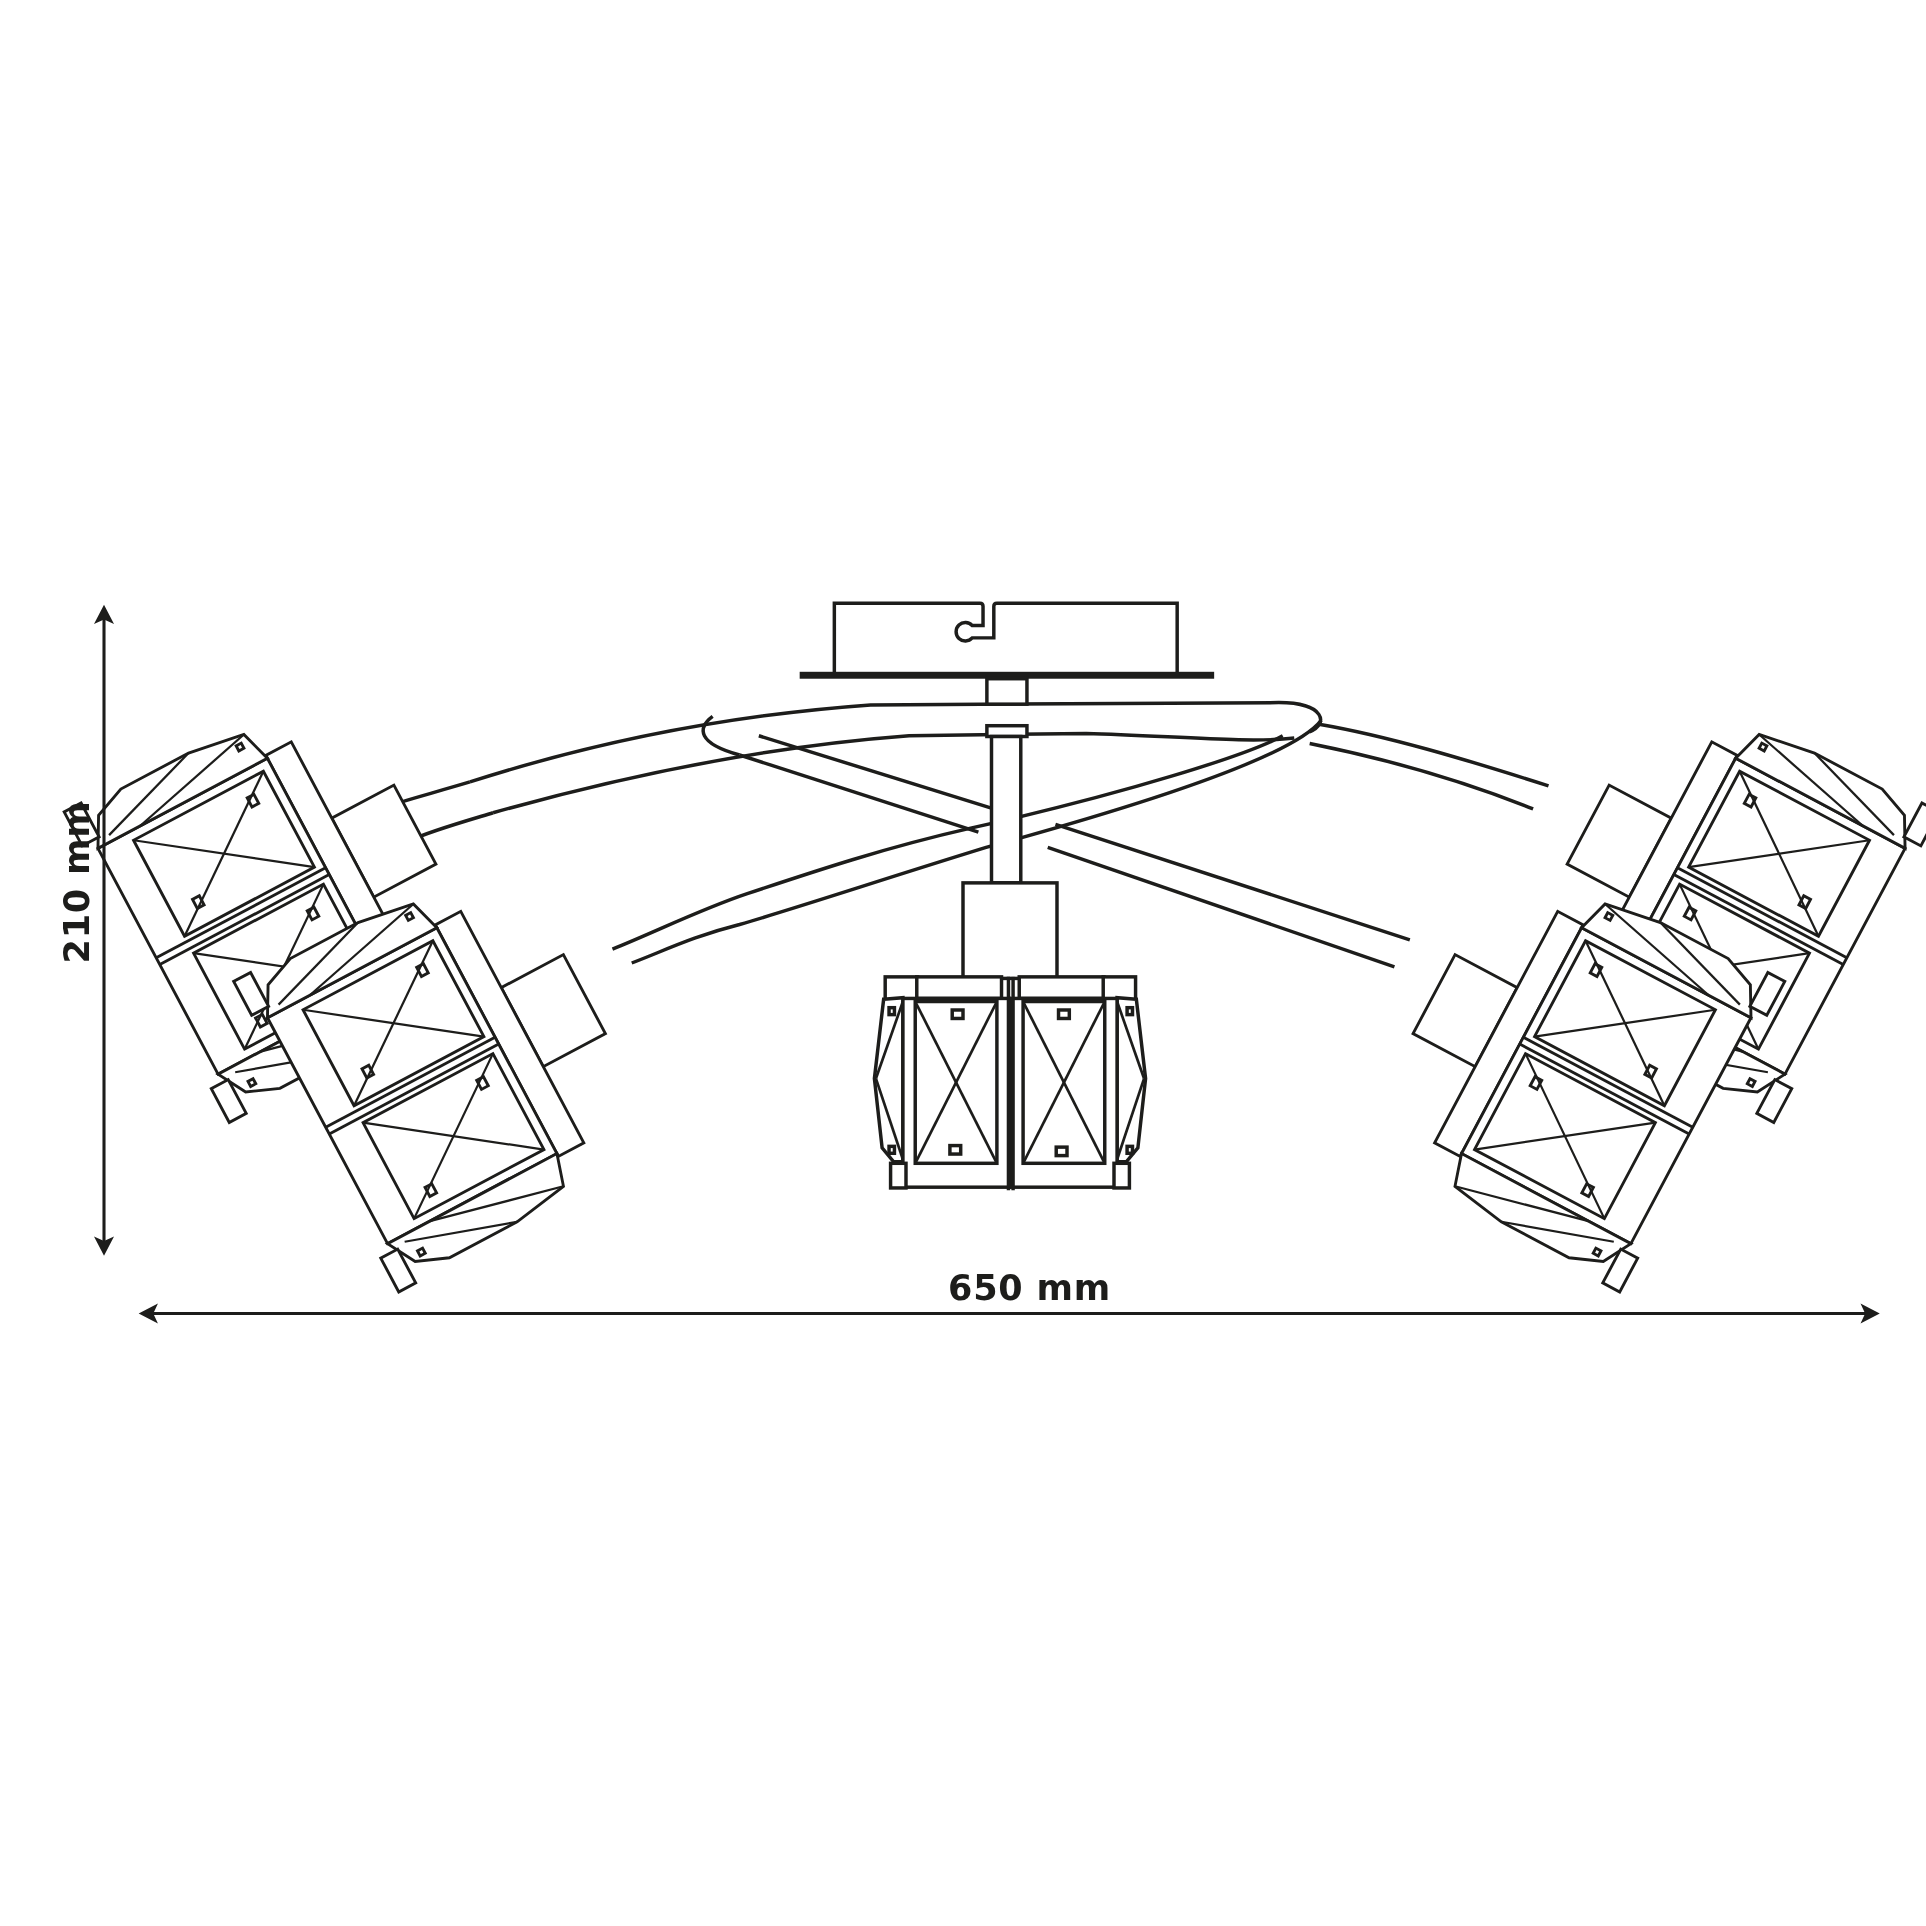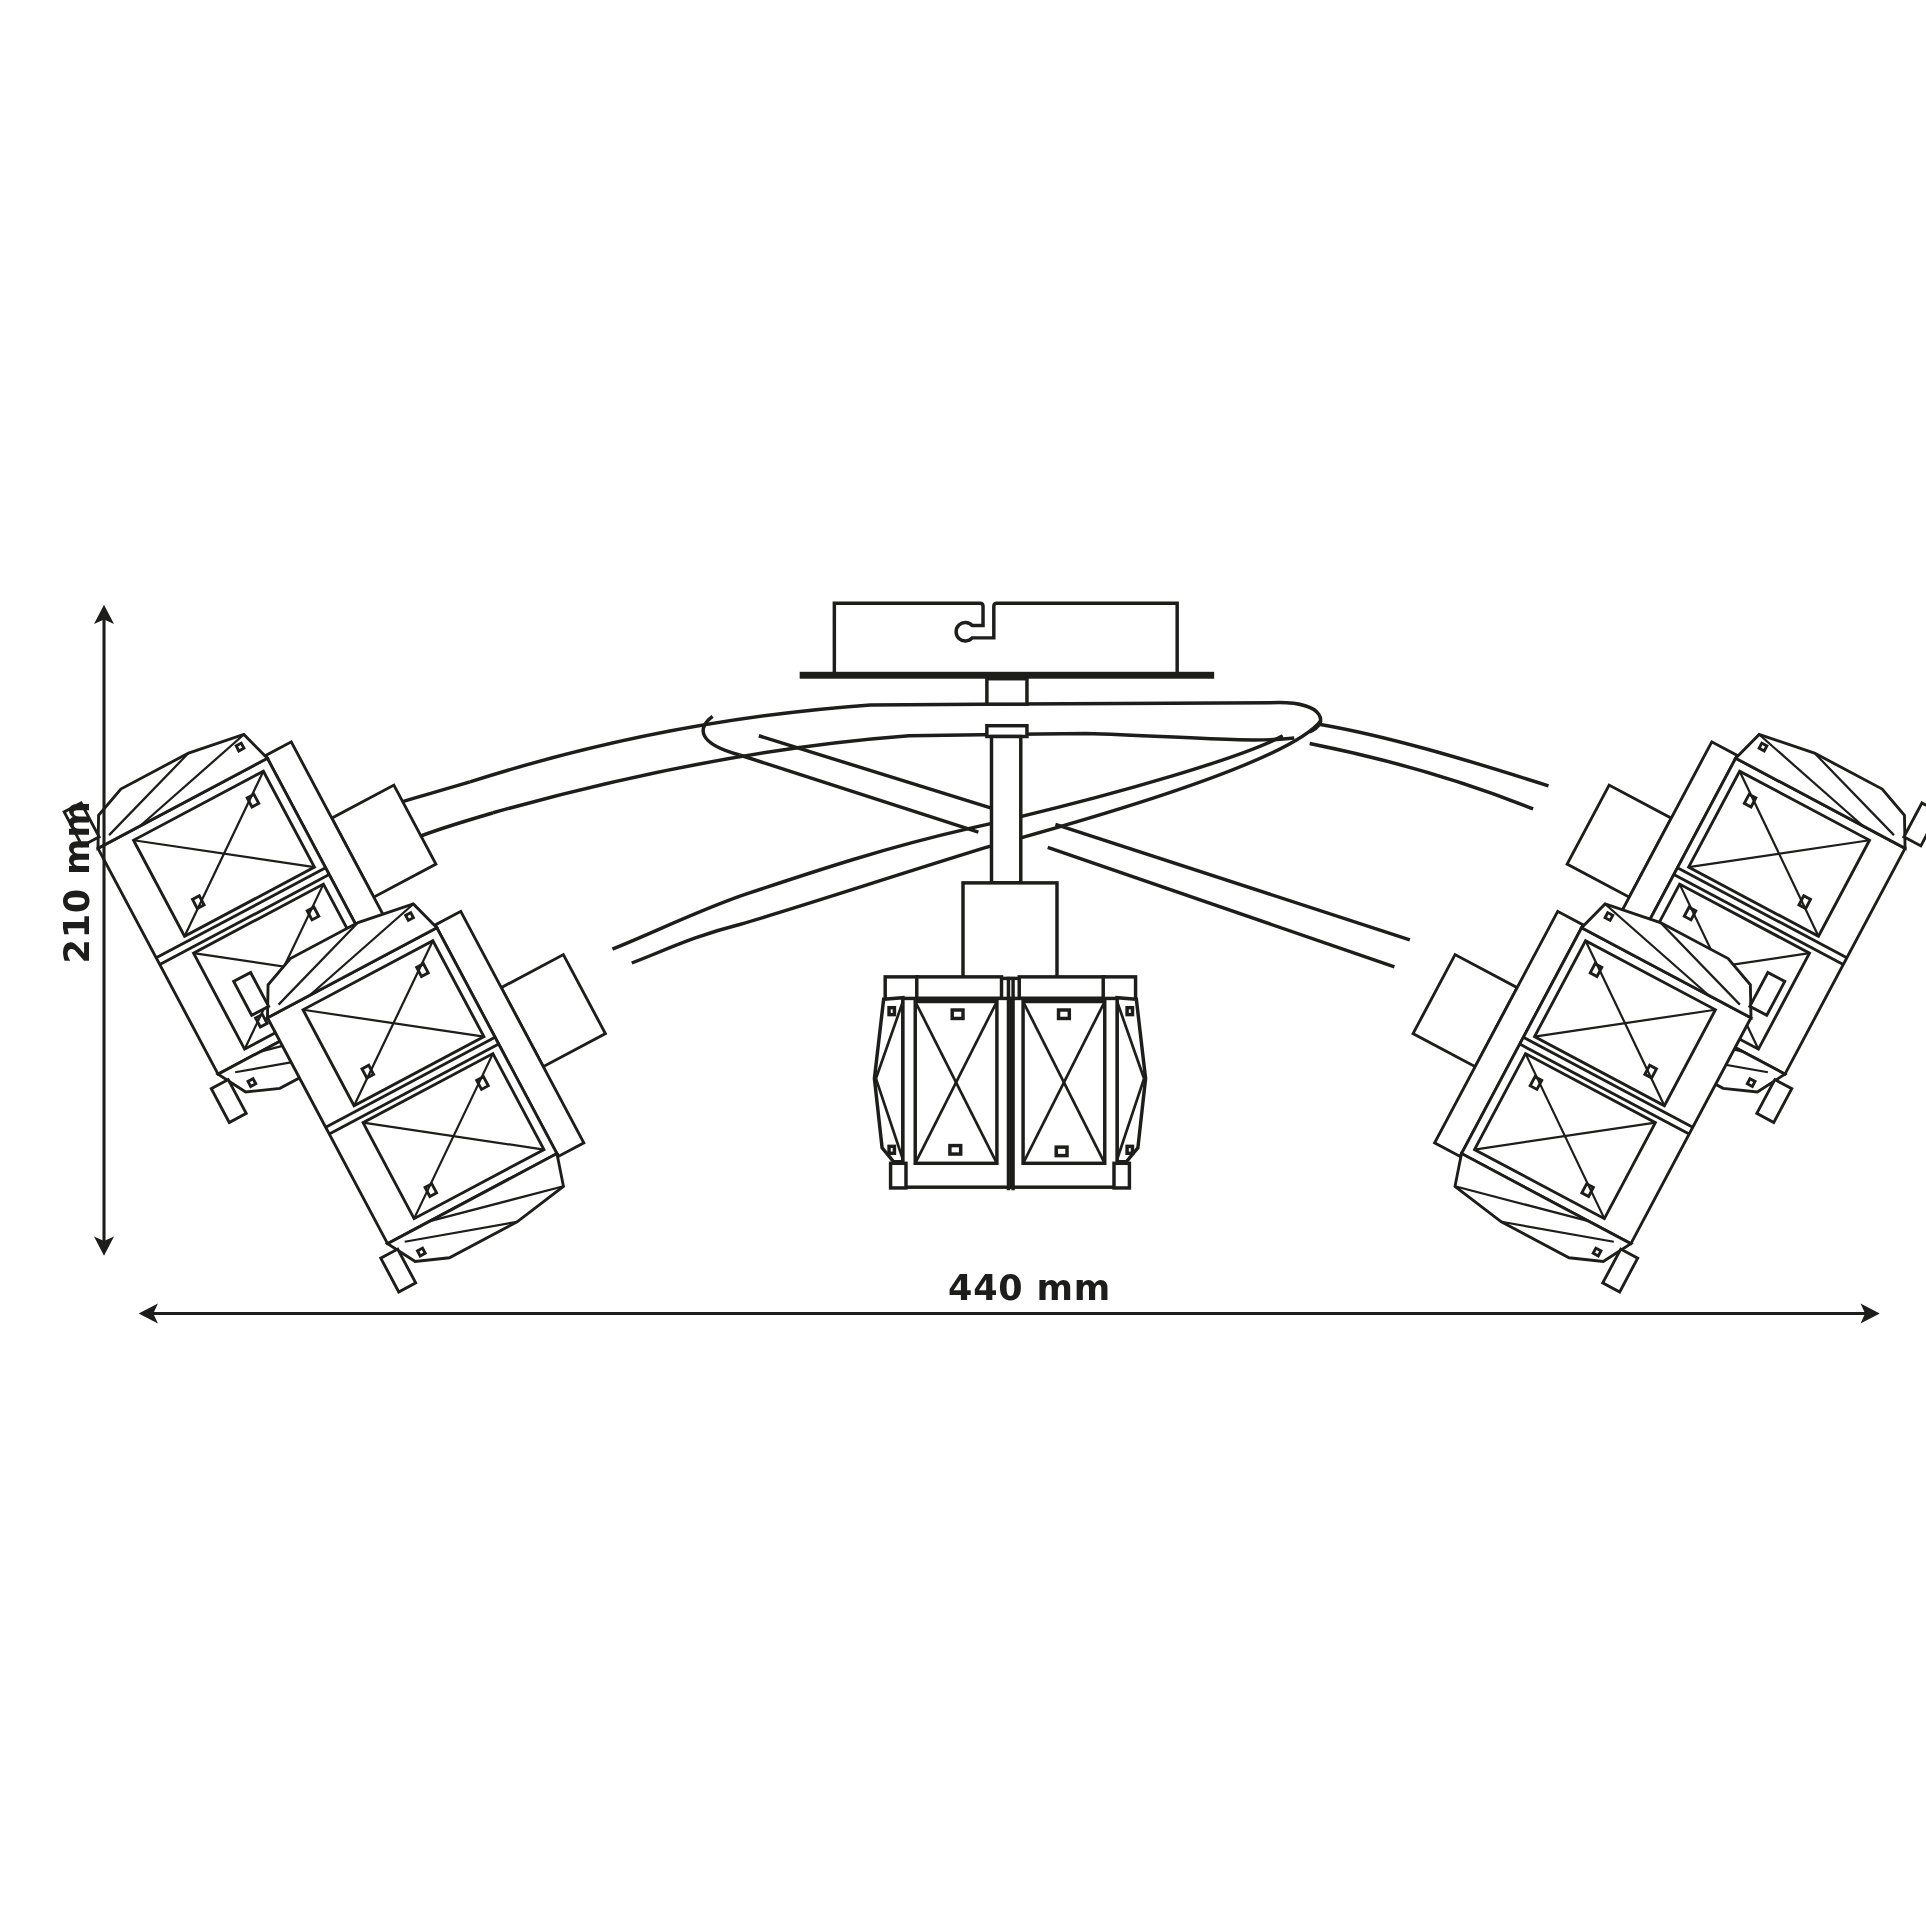--- a/index.html
+++ b/index.html
@@ -157,15 +157,15 @@
     <path d="M 2440 1705 L 2415 1692 L 2421 1705 L 2415 1718 Z" fill="#1d1d1b"></path>
   </g>
   <g>
     <line x1="135" y1="800" x2="135" y2="1615" stroke="#1d1d1b" stroke-width="4"></line>
     <path d="M 135 785 L 122 810 L 135 804 L 148 810 Z" fill="#1d1d1b"></path>
     <path d="M 135 1630 L 122 1605 L 135 1611 L 148 1605 Z" fill="#1d1d1b"></path>
   </g>
 </svg>
 </div>
 
-<div class="dim-label dim-width">440 mm</div>
+<div class="dim-label dim-width">650 mm</div>
 <div class="dim-label dim-height">210 mm</div>
 
 
 </body></html>

